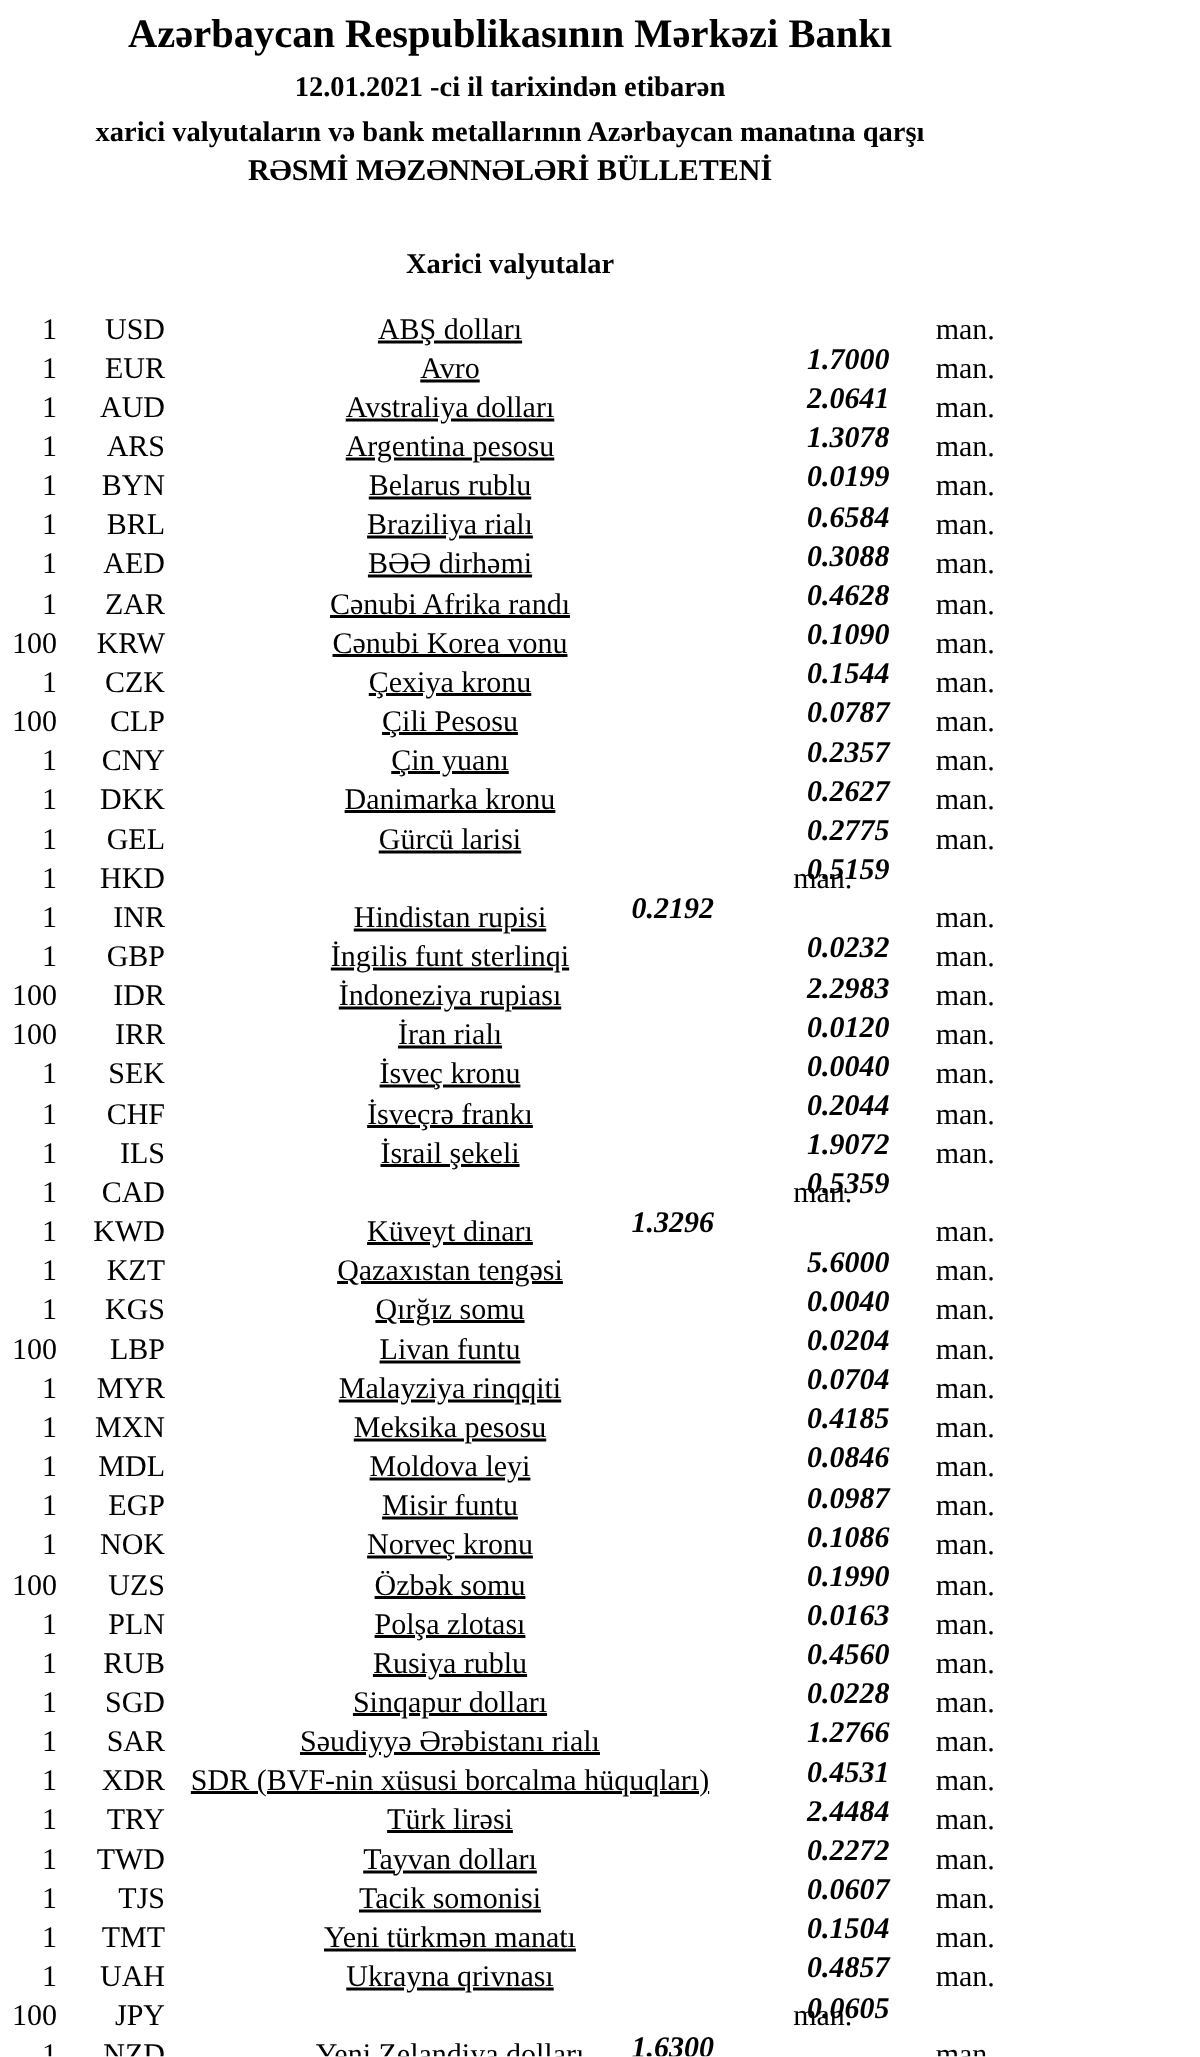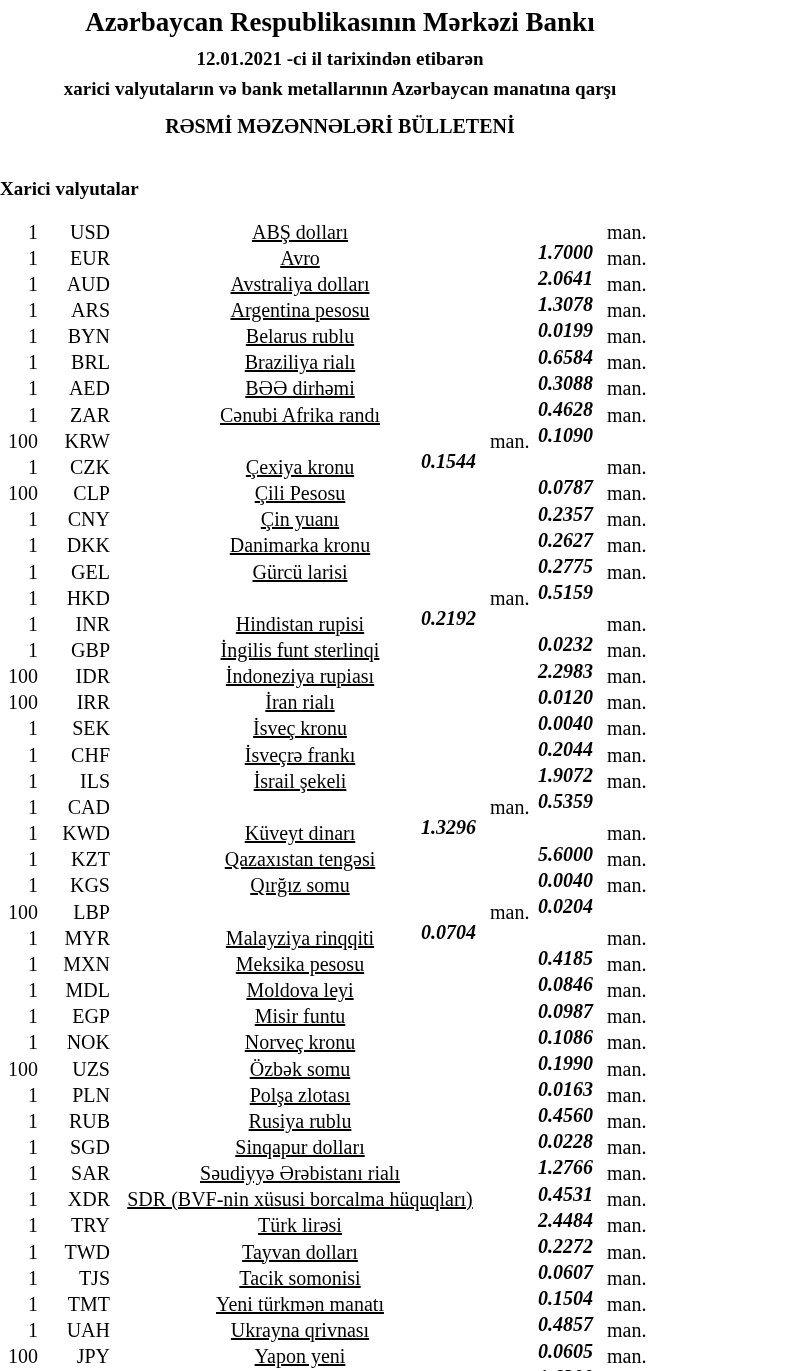--- a/index.html
+++ b/index.html
@@ -26,28 +26,28 @@
     line-height: 22px;
     font-weight: bold;
   }
   .sub-scope {
     margin-top: 8px;
     font-size: 19px;
     line-height: 22px;
     font-weight: bold;
   }
   .sub-bulletin {
-    margin-top: 14px;
+    margin-top: 2px;
     font-size: 20px;
     line-height: 24px;
     font-weight: bold;
   }
   .section-title {
     margin-top: 40px;
-    text-align: left;
+    text-align: center;
     font-size: 19px;
     line-height: 22px;
     font-weight: bold;
   }
   .rates-table { margin-top: 0; }
   .row {
     display: grid;
     grid-template-columns: 40px 70px 1fr 117px 73px;
     height: 26.17px;
     align-items: center;
@@ -57,21 +57,21 @@
   .qty  { text-align: right; padding-right: 2px; }
   .code { text-align: right; }
   .name { text-align: center; text-decoration: underline; }
   .rate {
     text-align: right;
     padding-right: 14px;
     font-weight: bold;
     font-style: italic;
     margin-top: 41px;
   }
-  .unit { text-align: left; }
+  .unit { text-align: center; }
 </style>
 </head>
 <body>
 
 <div class="page">
   <div class="doc-header">
     <div class="title">Azərbaycan Respublikasının Mərkəzi Bankı</div>
     <div class="sub-date">12.01.2021 -ci il tarixindən etibarən</div>
     <div class="sub-scope">xarici valyutaların və bank metallarının Azərbaycan manatına qarşı</div>
     <div class="sub-bulletin">RƏSMİ MƏZƏNNƏLƏRİ BÜLLETENİ</div>
@@ -141,20 +141,21 @@
         <span class="qty">1</span>
         <span class="code">ZAR</span>
         <span class="name">Cənubi Afrika randı</span>
         <span class="rate">0.1090</span>
         <span class="unit">man.</span>
       </div>
 
       <div class="row">
         <span class="qty">100</span>
         <span class="code">KRW</span>
+        <span class="name">Cənubi Korea vonu</span>
         <span class="rate">0.1544</span>
         <span class="unit">man.</span>
       </div>
 
       <div class="row">
         <span class="qty">1</span>
         <span class="code">CZK</span>
         <span class="name">Çexiya kronu</span>
         <span class="rate">0.0787</span>
         <span class="unit">man.</span>
@@ -282,20 +283,21 @@
         <span class="qty">1</span>
         <span class="code">KGS</span>
         <span class="name">Qırğız somu</span>
         <span class="rate">0.0204</span>
         <span class="unit">man.</span>
       </div>
 
       <div class="row">
         <span class="qty">100</span>
         <span class="code">LBP</span>
+        <span class="name">Livan funtu</span>
         <span class="rate">0.0704</span>
         <span class="unit">man.</span>
       </div>
 
       <div class="row">
         <span class="qty">1</span>
         <span class="code">MYR</span>
         <span class="name">Malayziya rinqqiti</span>
         <span class="rate">0.4185</span>
         <span class="unit">man.</span>
@@ -417,21 +419,20 @@
         <span class="qty">1</span>
         <span class="code">UAH</span>
         <span class="name">Ukrayna qrivnası</span>
         <span class="rate">0.0605</span>
         <span class="unit">man.</span>
       </div>
 
       <div class="row">
         <span class="qty">100</span>
         <span class="code">JPY</span>
-        <span class="name">Yapon yeni</span>
         <span class="rate">1.6300</span>
         <span class="unit">man.</span>
       </div>
 
       <div class="row">
         <span class="qty">1</span>
         <span class="code">NZD</span>
         <span class="name">Yeni Zelandiya dolları</span>
         <span class="rate">1.2181</span>
         <span class="unit">man.</span>

